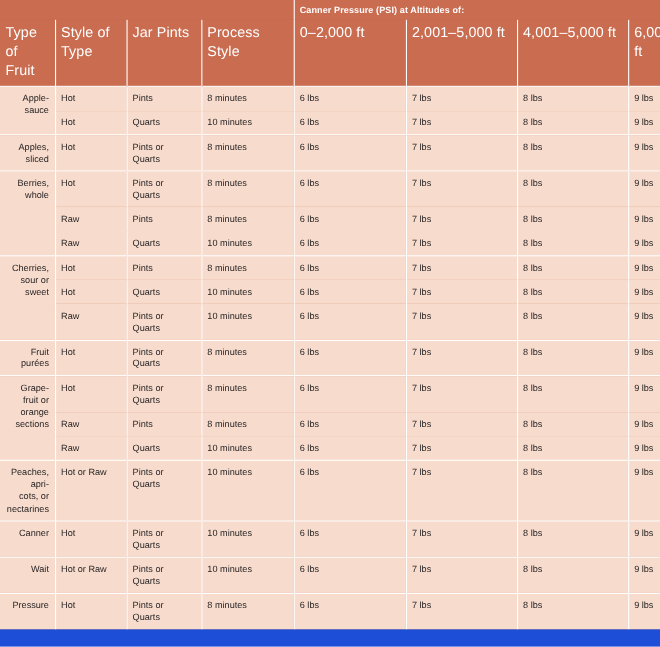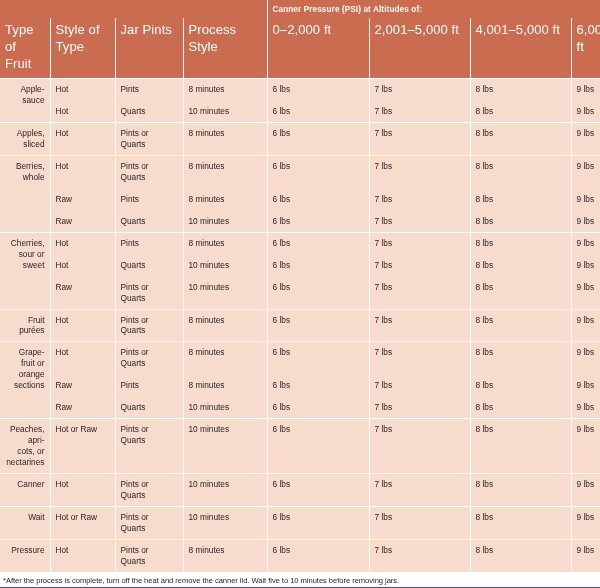--- a/index.html
+++ b/index.html
@@ -284,14 +284,13 @@
           <td class="cell">Hot</td>
           <td class="cell">Pints or<br>Quarts</td>
           <td class="cell">8 minutes</td>
           <td class="cell">6 lbs</td>
           <td class="cell">7 lbs</td>
           <td class="cell">8 lbs</td>
           <td class="cell">9 lbs</td>
         </tr>
       </tbody>
   </table>
-  <div class="footnote">*After the process is complete, turn off the heat and remove the canner lid. Wait five to 10 minutes before removing jars.</div>
 </div>
 
 </body></html>

